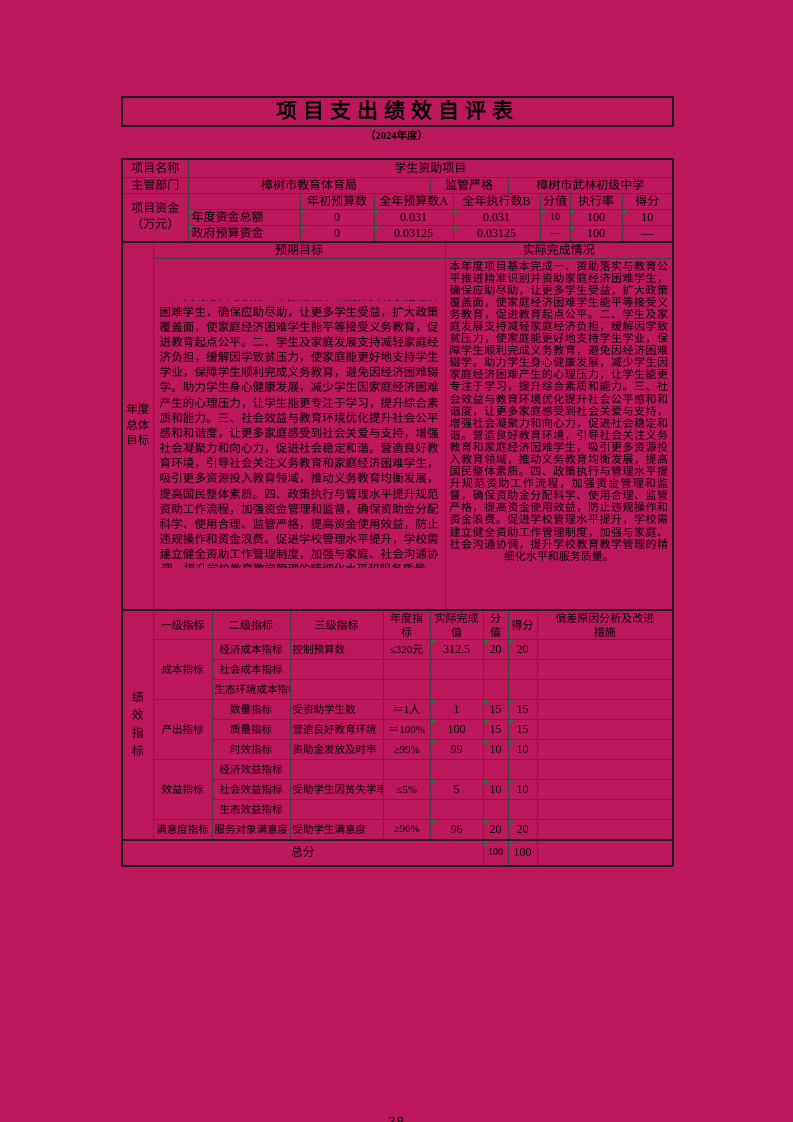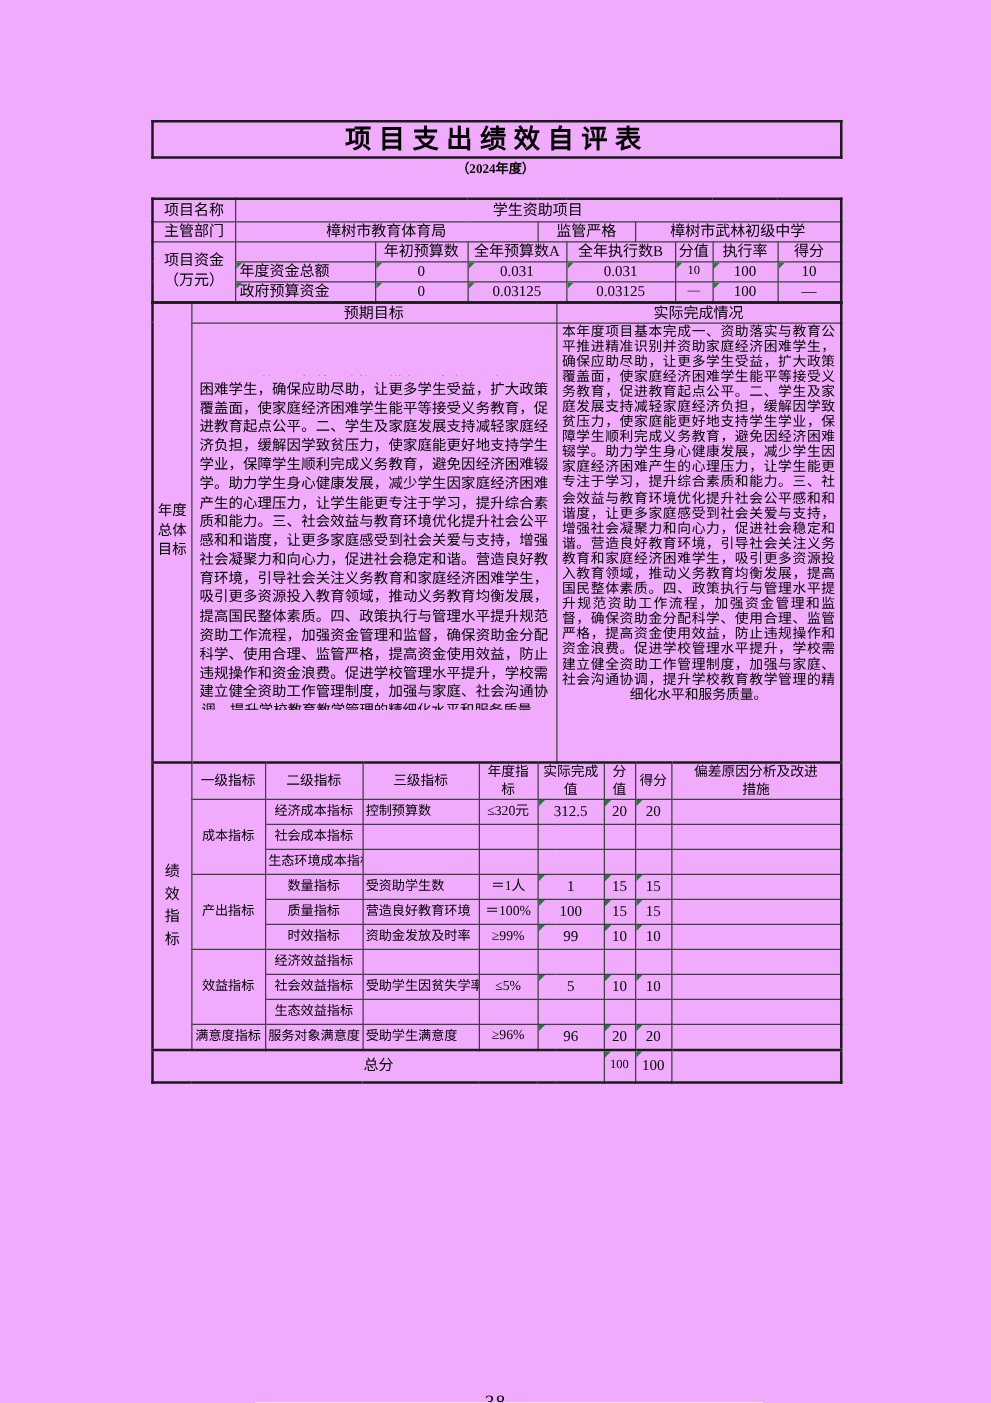--- a/index.html
+++ b/index.html
@@ -1,17 +1,17 @@
 <!DOCTYPE html>
 <html lang="zh-CN"><head>
 <meta charset="utf-8">
 <style>
   html,body { margin:0; padding:0; background:#ffffff; }
   .sheet {
-    position:relative; width:793px; height:1122px; background:#f0abfc;
+    position:relative; width:793px; height:1122px; background:#be185d;
     font-family:"Liberation Serif","DejaVu Serif",serif; color:#000;
     overflow:hidden;
   }
   .form { position:absolute; left:121px; top:96px; width:551px; }
 
   table { border-collapse:collapse; table-layout:fixed; width:551px; }
   td {
     border:1px solid #3f3f3f; padding:0 2px; font-size:12px; line-height:1.25;
     text-align:center; vertical-align:middle; word-break:break-all;
     overflow:hidden; position:relative; font-weight:normal;

